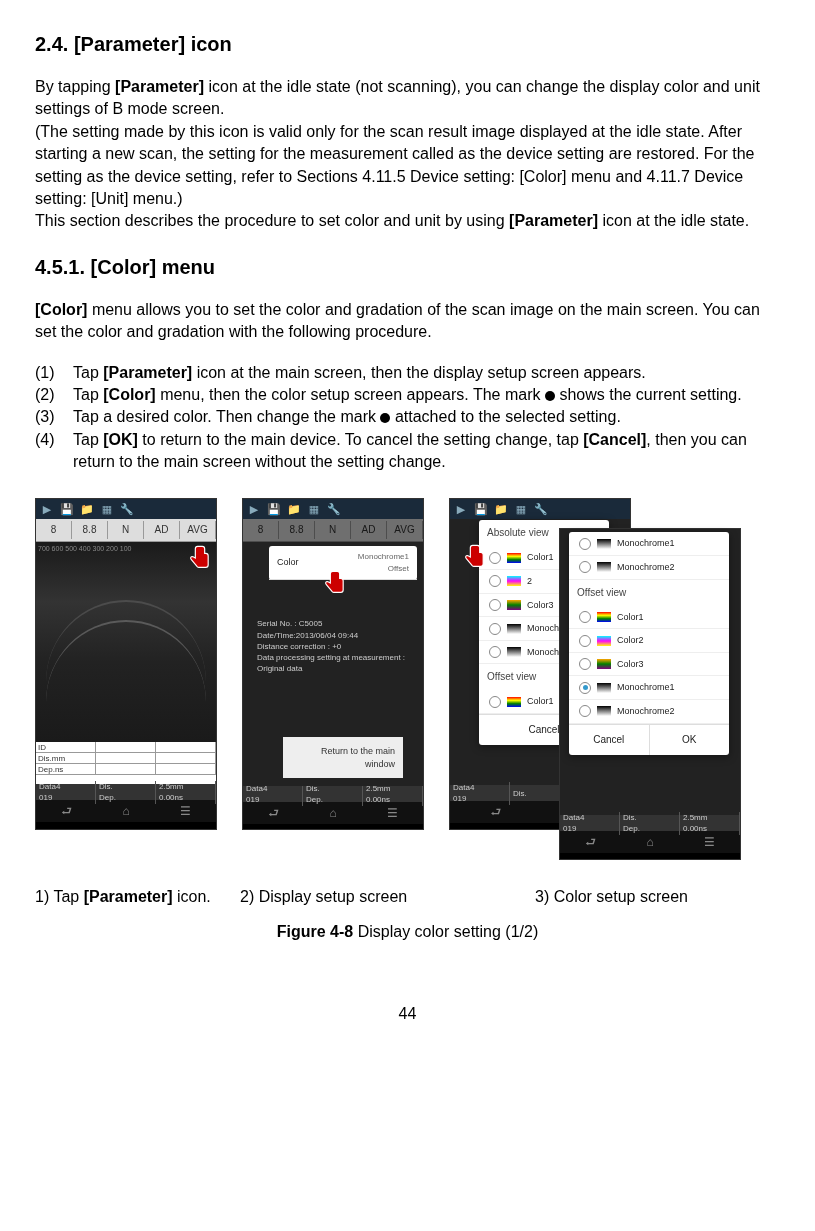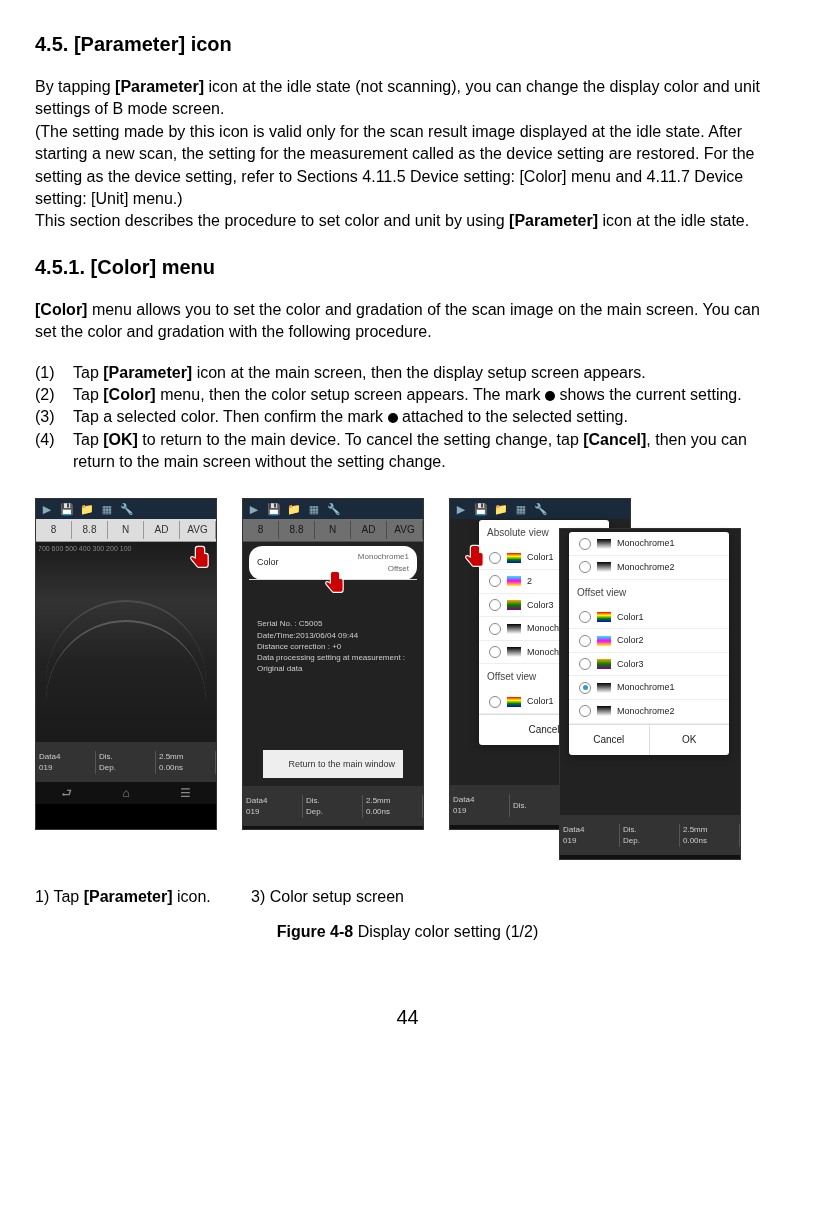--- a/index.html
+++ b/index.html
@@ -124,21 +124,21 @@
       border-bottom: 1px solid #999;
       height: 10px;
     }
     .bg-cell {
       border-right: 1px solid #999;
       flex: 1;
       padding: 0 2px;
     }
     .data-row {
       display: flex;
-      height: 40px;
+      height: 16px;
       background: #333;
       color: #ccc;
       font-size: 8px;
       align-items: center;
     }
     .data-cell {
       flex: 1;
       padding: 0 3px;
       border-right: 1px solid #555;
     }
@@ -160,21 +160,22 @@
     .hand-svg {
       fill: #c00;
       stroke: #fff;
       stroke-width: 1;
     }
     .popup {
       position: absolute;
       background: #fff;
       color: #222;
       font-size: 9px;
-      border-radius: 13px;
+      border-radius: 3px;
+      margin-left: 20px;
     }
     .popup-row {
       display: flex;
       padding: 5px 8px;
       border-bottom: 1px solid #ddd;
       align-items: center;
     }
     .popup-label {
       flex: 1;
       font-weight: 500;
@@ -254,45 +255,45 @@
     .cp-btn + .cp-btn {
       border-left: 1px solid #ddd;
     }
     .captions {
       display: flex;
       margin-top: 18px;
       font-size: 16px;
     }
     .caption1 { width: 205px; }
     .caption2 { width: 295px; }
-    .caption3 { flex: 1; margin-left: 11px; }
+    .caption3 { flex: 1; }
     .figure-caption {
       text-align: center;
       margin-top: 12px;
       font-size: 16px;
     }
     .page-num {
       text-align: center;
       margin-top: 60px;
-      font-size: 20px;
+      font-size: 16px;
     }
     .b { font-weight: bold; }
     .dot {
       display: inline-block;
       width: 10px;
       height: 10px;
       background: #000;
       border-radius: 50%;
       vertical-align: middle;
     }
   </style>
 </head>
 <body>
 
-<h2>4.5.    [Parameter] icon</h2>
+<h2>2.4.    [Parameter] icon</h2>
 
 <p class="intro">
   <span>By tapping </span><span class="b">[Parameter]</span><span> icon at the idle state (not scanning), you can change the display color and unit settings of B mode screen.</span><br>
   <span>(The setting made by this icon is valid only for the scan result image displayed at the idle state. After starting a new scan, the setting for the measurement called as the device setting are restored. For the setting as the device setting, refer to Sections 4.11.5 Device setting: [Color] menu and 4.11.7 Device setting: [Unit] menu.)</span><br>
   <span>This section describes the procedure to set color and unit by using </span><span class="b">[Parameter]</span><span> icon at the idle state.</span>
 </p>
 
 <h3>4.5.1.  [Color] menu</h3>
 
 <p class="intro">
@@ -308,21 +309,21 @@
   </div>
   <div class="step">
     <span class="step-num">(2)</span>
     <span class="step-text">
       <span>Tap </span><span class="b">[Color]</span><span> menu, then the color setup screen appears. The mark  </span><span class="dot"></span><span>  shows the current setting.</span>
     </span>
   </div>
   <div class="step">
     <span class="step-num">(3)</span>
     <span class="step-text">
-      <span>Tap a selected color. Then confirm the mark  </span><span class="dot"></span><span>  attached to the selected setting.</span>
+      <span>Tap a desired color. Then change the mark  </span><span class="dot"></span><span>  attached to the selected setting.</span>
     </span>
   </div>
   <div class="step">
     <span class="step-num">(4)</span>
     <span class="step-text">
       <span>Tap </span><span class="b">[OK]</span><span> to return to the main device. To cancel the setting change, tap </span><span class="b">[Cancel]</span><span>, then you can return to the main screen without the setting change.</span>
     </span>
   </div>
 </div>
 
@@ -340,20 +341,37 @@
       <div class="param-cell">8</div>
       <div class="param-cell">8.8</div>
       <div class="param-cell">N</div>
       <div class="param-cell">AD</div>
       <div class="param-cell">AVG</div>
     </div>
     <div class="scan-area">
       <div class="ruler">700   600   500   400   300   200   100</div>
       <div class="scan-wave"></div>
       <div class="scan-wave" style="bottom:60px; opacity:0.3;"></div>
+    </div>
+    <div class="bottom-grid">
+      <div class="bg-row">
+          <div class="bg-cell">ID</div>
+          <div class="bg-cell"></div>
+          <div class="bg-cell"></div>
+        </div>
+      <div class="bg-row">
+          <div class="bg-cell">Dis.mm</div>
+          <div class="bg-cell"></div>
+          <div class="bg-cell"></div>
+        </div>
+      <div class="bg-row">
+          <div class="bg-cell">Dep.ns</div>
+          <div class="bg-cell"></div>
+          <div class="bg-cell"></div>
+        </div>
     </div>
     <div class="data-row">
       <div class="data-cell"><span>Data4</span><br><span>019</span></div>
       <div class="data-cell"><span>Dis.</span><br><span>Dep.</span></div>
       <div class="data-cell"><span>2.5mm</span><br><span>0.00ns</span></div>
     </div>
     <div class="nav-bar">
       <span>⮐</span>
       <span>⌂</span>
       <span>☰</span>
@@ -537,20 +555,21 @@
         </svg>
     </div>
   </div>
 
 </div>
 
 <div class="captions">
   <div class="caption1">
     <span>1) Tap </span><span class="b">[Parameter]</span><span> icon.</span>
   </div>
+  <div class="caption2">2) Display setup screen</div>
   <div class="caption3">3) Color setup screen</div>
 </div>
 
 <div class="figure-caption">
   <span class="b">Figure 4-8</span><span> Display color setting (1/2)</span>
 </div>
 
 <div class="page-num">44</div>
 
 </body></html>

